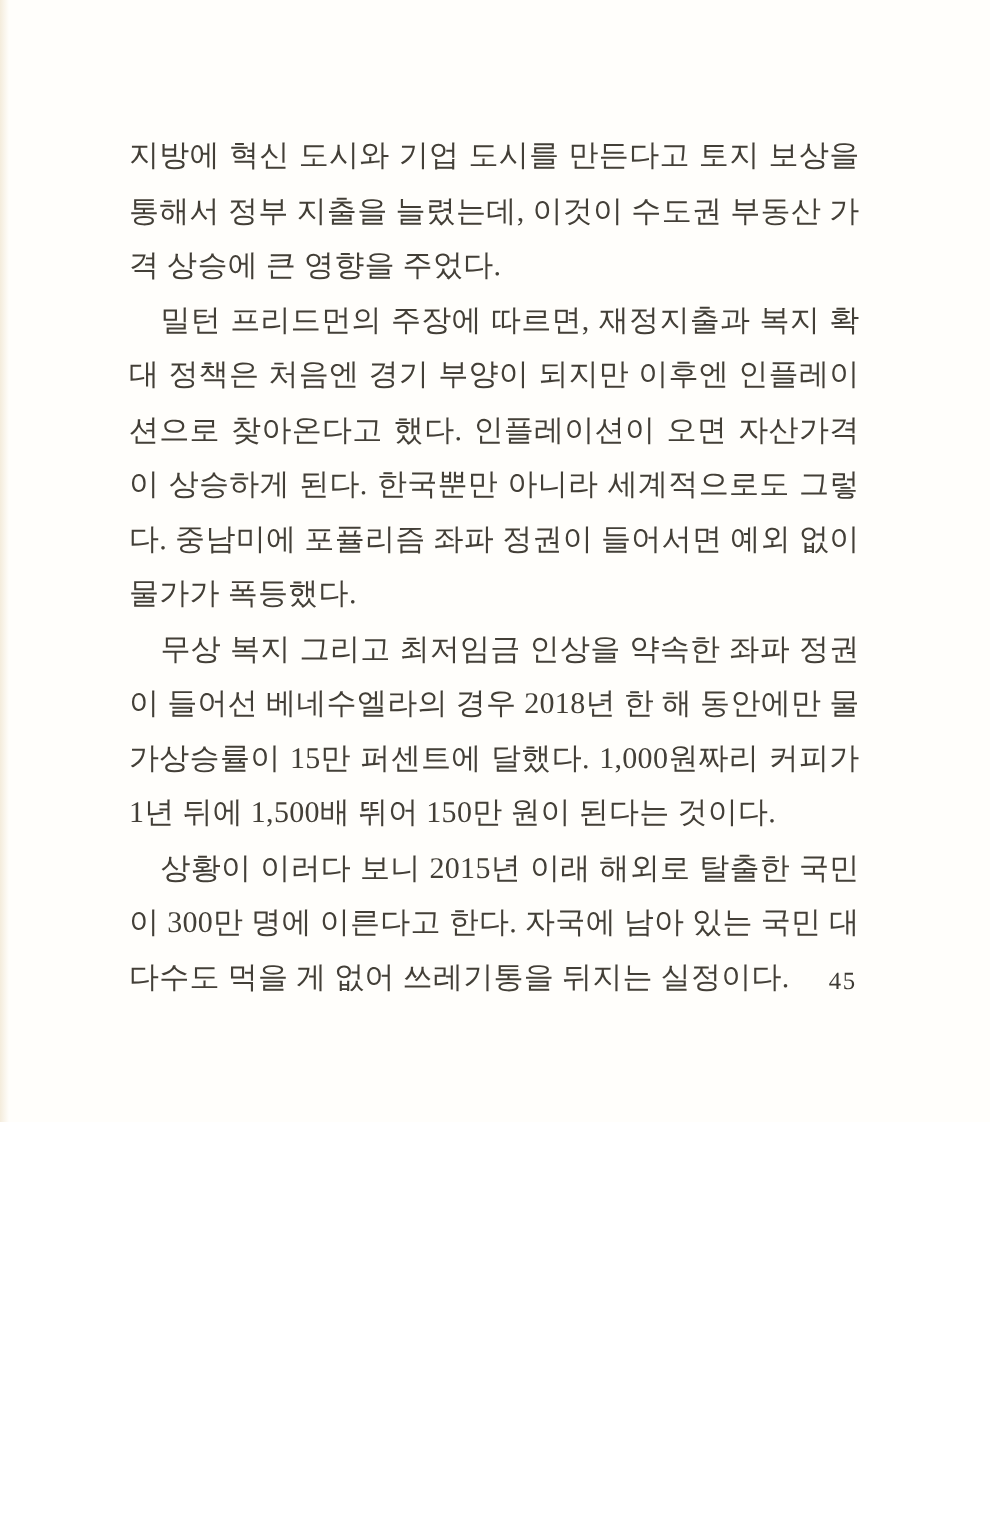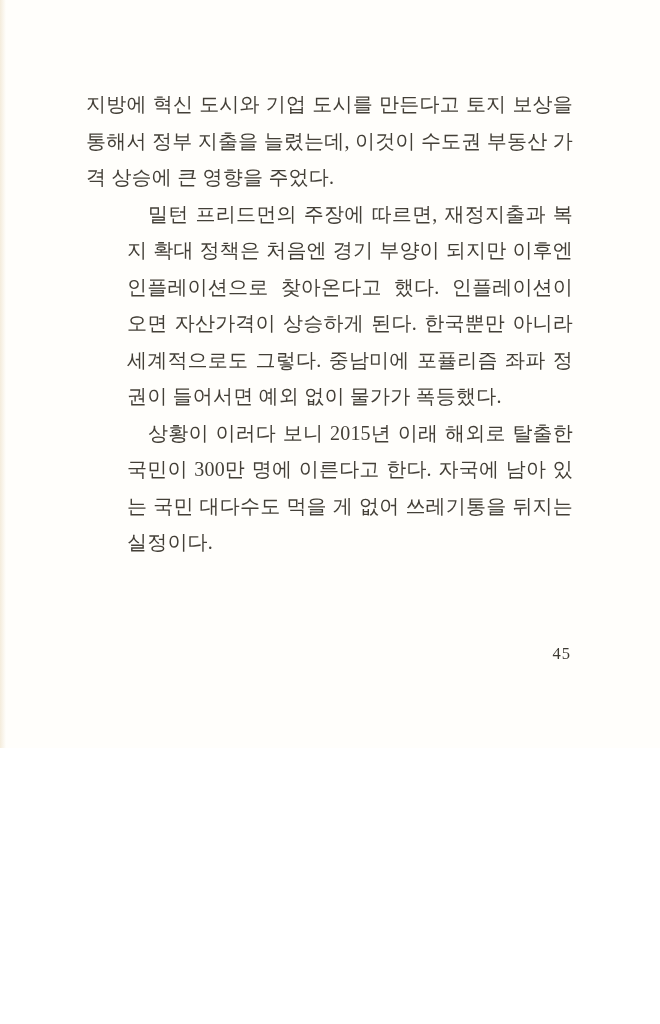--- a/index.html
+++ b/index.html
@@ -35,34 +35,34 @@
     color: #433f37;
     text-align: justify;
     text-justify: inter-character;
     word-break: break-all;
   }
   .text-block p {
     margin: 0;
   }
   .text-block p.indent {
     text-indent: 21px;
-    margin-left: 41px;
   }
   .page-number {
     position: absolute;
     right: 89px;
     bottom: 84px;
     font-size: 16.5px;
     color: #3d3a33;
     letter-spacing: 1px;
   }
 </style>
 </head>
 <body>
 
 <div class="page" style="background: rgb(255, 254, 251);">
   <div class="text-block" style="color: rgb(67, 63, 55);">
     <p>지방에 혁신 도시와 기업 도시를 만든다고 토지 보상을 통해서 정부 지출을 늘렸는데, 이것이 수도권 부동산 가격 상승에 큰 영향을 주었다.</p>
     <p class="indent">밀턴 프리드먼의 주장에 따르면, 재정지출과 복지 확대 정책은 처음엔 경기 부양이 되지만 이후엔 인플레이션으로 찾아온다고 했다. 인플레이션이 오면 자산가격이 상승하게 된다. 한국뿐만 아니라 세계적으로도 그렇다. 중남미에 포퓰리즘 좌파 정권이 들어서면 예외 없이 물가가 폭등했다.</p>
+    <p class="indent">무상 복지 그리고 최저임금 인상을 약속한 좌파 정권이 들어선 베네수엘라의 경우 2018년 한 해 동안에만 물가상승률이 15만 퍼센트에 달했다. 1,000원짜리 커피가 1년 뒤에 1,500배 뛰어 150만 원이 된다는 것이다.</p>
     <p class="indent">상황이 이러다 보니 2015년 이래 해외로 탈출한 국민이 300만 명에 이른다고 한다. 자국에 남아 있는 국민 대다수도 먹을 게 없어 쓰레기통을 뒤지는 실정이다.</p>
   </div>
   <div class="page-number">45</div>
 </div>
 
 </body></html>

